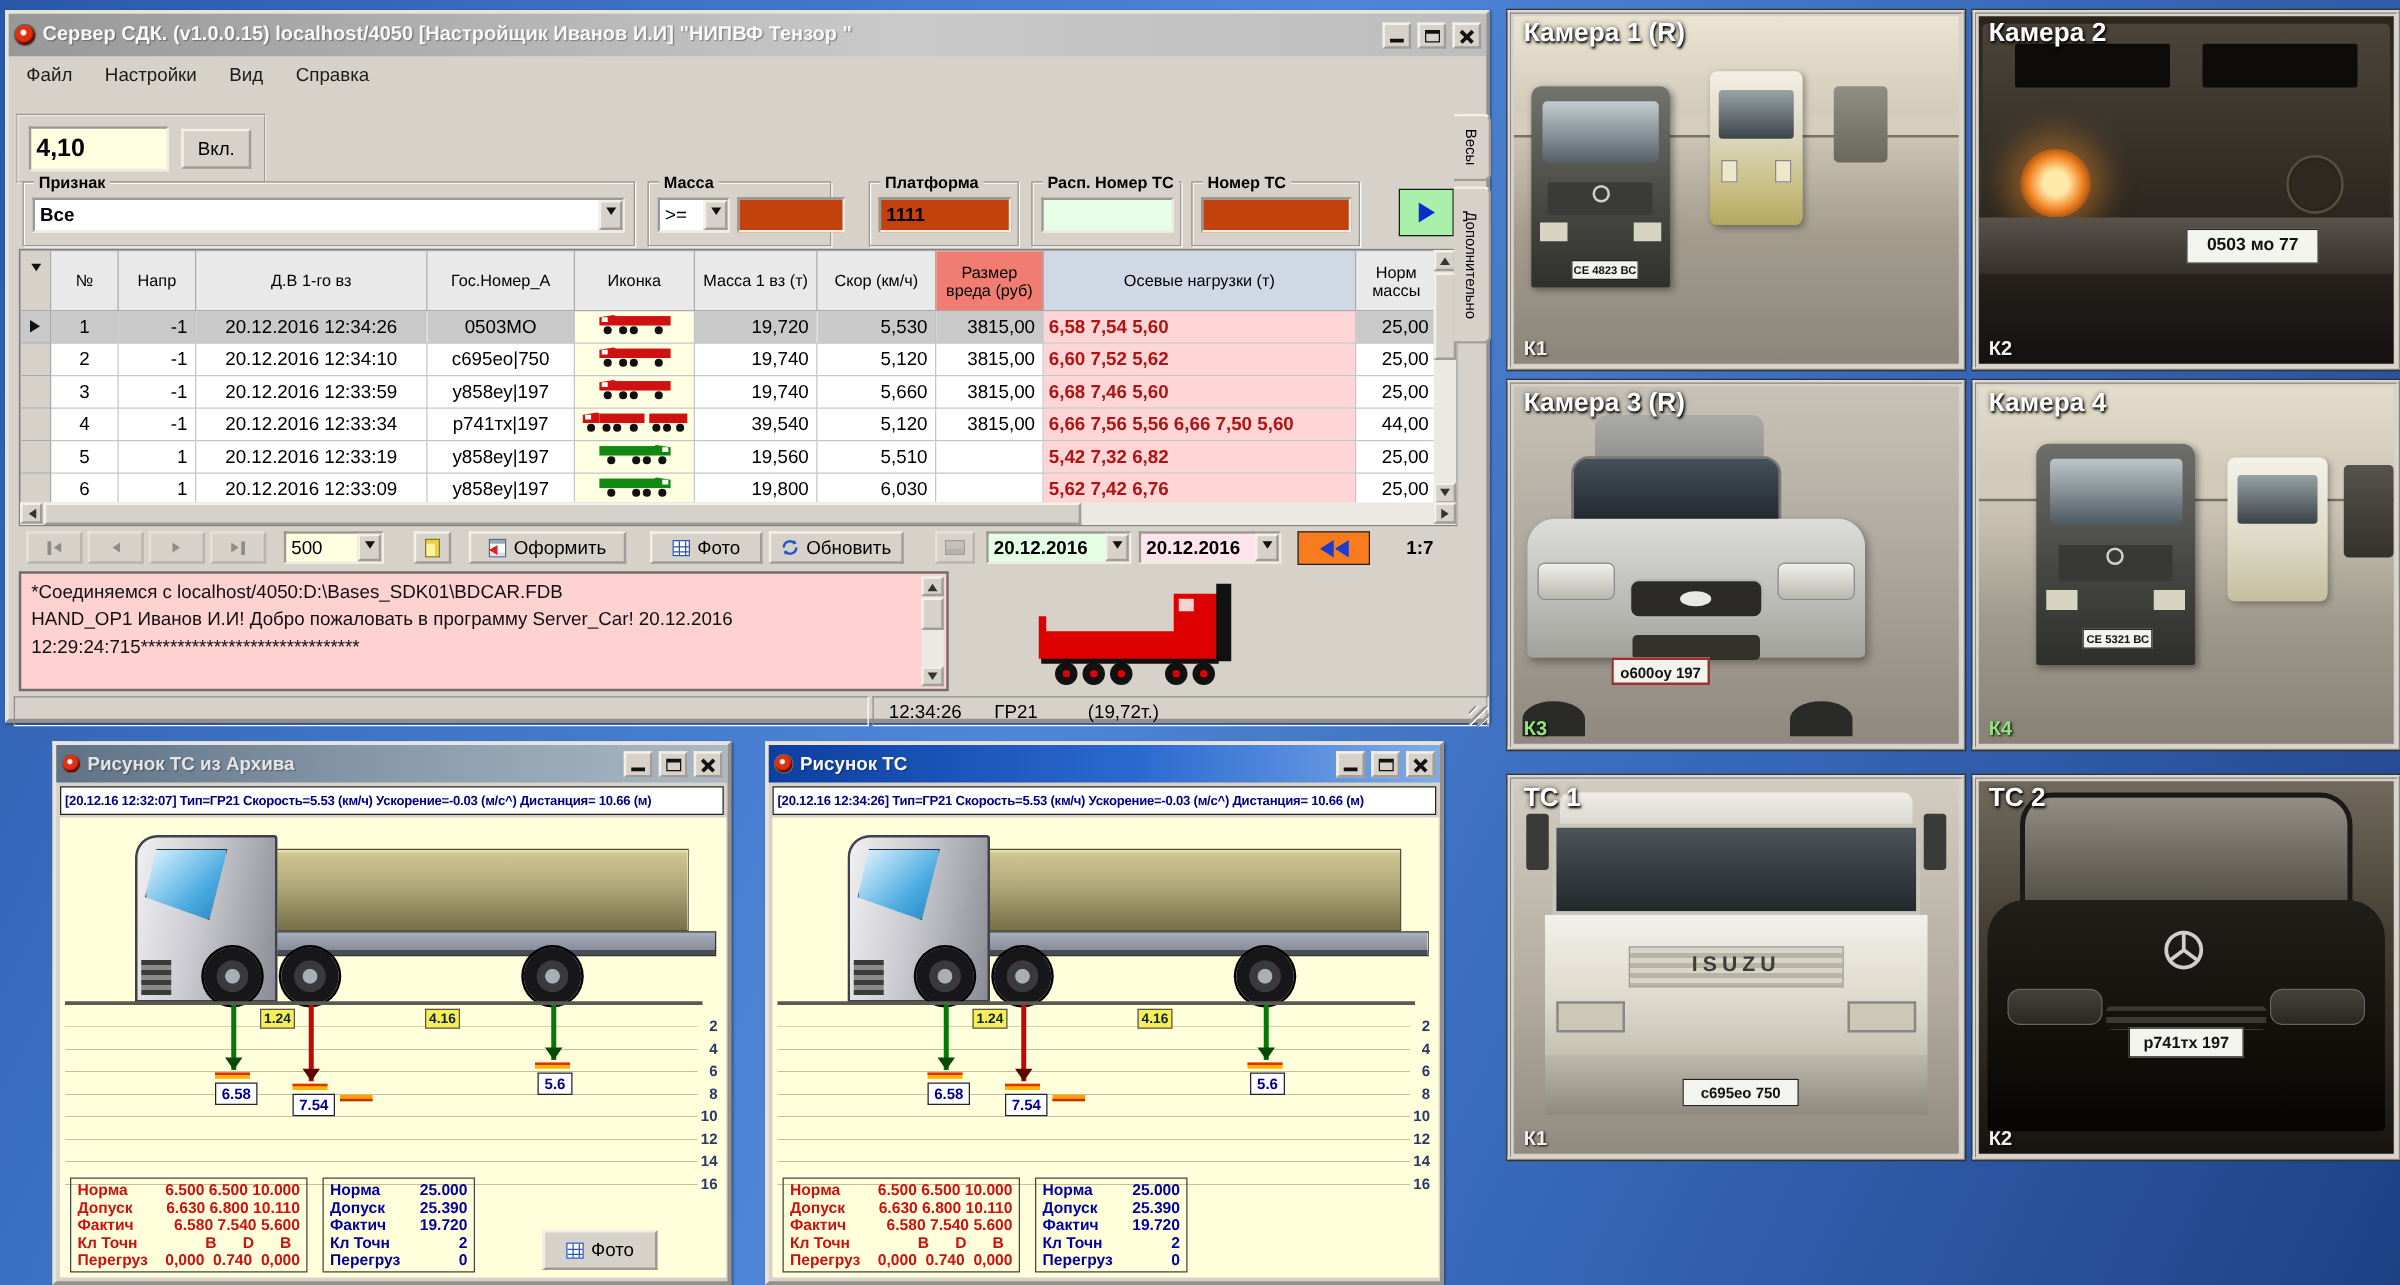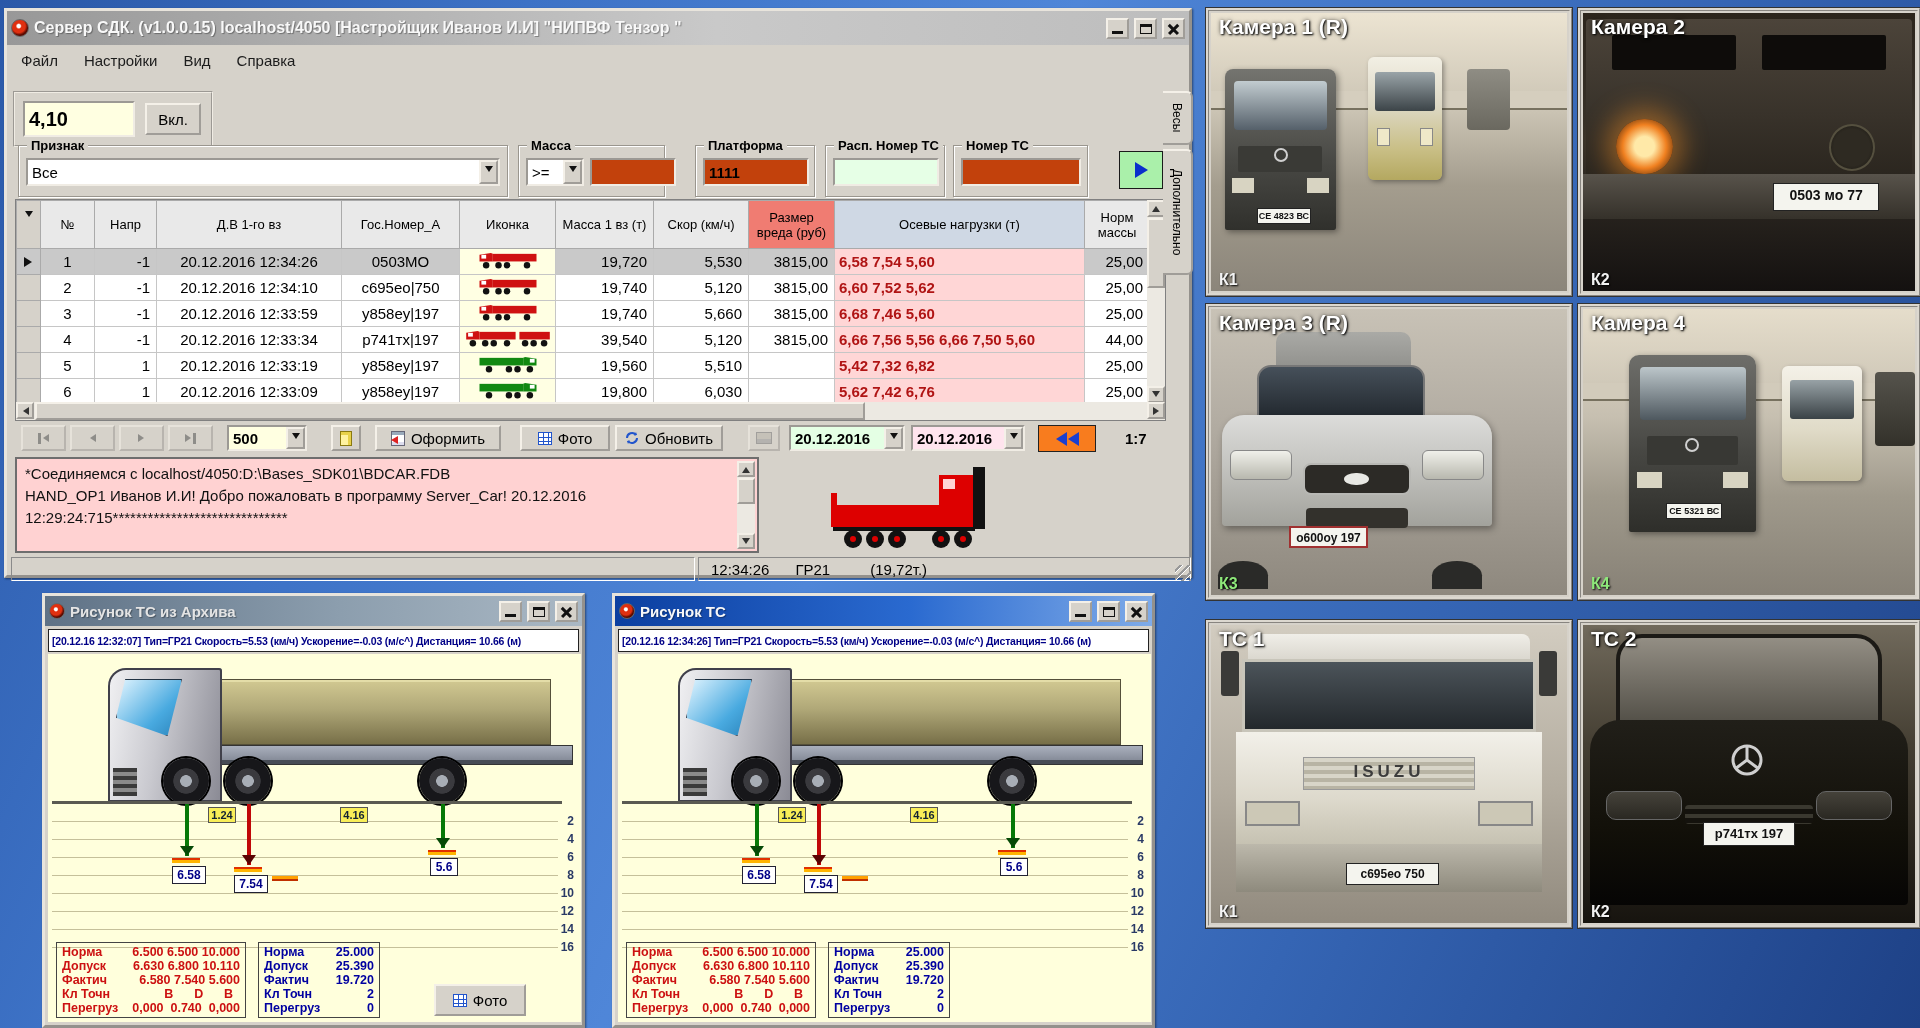--- a/index.html
+++ b/index.html
@@ -160,21 +160,21 @@
   </div>
 
   <div id="toppanel">
     <input id="massfld" class="fld" readonly="" value="4,10" style="">
     <div id="vklbtn" class="cbutton">Вкл.</div>
   </div>
 
   <div class="gbox frow" style="left:11px; width:490px;">
     <span class="glabel">Признак</span>
     <div class="combo" style="position:absolute; left:7px; top:12px; width:474px; height:28px;">
-      <span class="cval" style="font-weight:normal;">Все</span>
+      <span class="cval" style="font-weight:bold;">Все</span>
       <span class="cbtn">
           <span class="tri-d"></span>
         </span>
     </div>
   </div>
   <div class="gbox frow" style="left:511px; width:147px;">
     <span class="glabel">Масса</span>
     <div class="combo" style="position:absolute; left:7px; top:12px; width:58px; height:28px;">
       <span class="cval">&gt;=</span>
       <span class="cbtn">
@@ -400,21 +400,21 @@
         <span class="t-rt" style="border-left-color:#555;"></span>
       </div>
     <div class="cbutton navb gr" style="left:161px;">
         <span class="navglyph">
           <span class="t-rt" style="border-left-color:#555;"></span>
           <span class="bar"></span>
         </span>
       </div>
 
     <div class="combo dcombo" style="left:220px; width:80px; background:#ffffe1;">
-      <span class="cval" style="font-weight:bold;">500</span>
+      <span class="cval" style="font-weight:normal;">500</span>
       <span class="cbtn">
           <span class="tri-d"></span>
         </span>
     </div>
     <div class="cbutton" style="position:absolute; left:324px; top:2px; width:30px; height:26px;">
         <span class="icon-note"></span>
       </div>
     <div class="cbutton" style="position:absolute; left:368px; top:2px; width:126px; height:26px;">
       <span class="icon-form"></span>
         <span>Оформить</span>
@@ -737,21 +737,21 @@
 
 <div class="cam" style="left:1578px; top:8px; width:342px; height:288px;">
   <div class="photo" style="background:linear-gradient(180deg,#2c251c 0%,#39332a 45%,#141110 100%);">
     <div class="sh" style="left:1%; top:2%; width:98%; height:58%; background:linear-gradient(180deg,#4c443a 0%,#38322a 60%,#2a251e 100%); border-radius:4px;">
       <div class="sh" style="left:8%; top:10%; width:38%; height:22%; background:#0e0c0a; border-radius:2px;"></div>
       <div class="sh" style="right:8%; top:10%; width:38%; height:22%; background:#0e0c0a; border-radius:2px;"></div>
     </div>
     <div class="sh" style="left:10%; top:38%; width:17%; height:20%; border-radius:50%; background:radial-gradient(circle,#ffe9a8 0 25%,#f08020 55%,#7a4010 80%,#3a2408 100%); box-shadow:0 0 26px 10px rgba(255,150,40,.45);"></div>
     <div class="sh" style="right:12%; top:40%; width:14%; height:17%; border-radius:50%; background:radial-gradient(circle,#2e2a22 0 60%,#16130e 100%); border:2px solid #55503f;"></div>
     <div class="sh" style="left:0; top:58%; width:100%; height:16%; background:linear-gradient(180deg,#58534b,#35312a);"></div>
-    <div class="plate" style="left:50%; top:61%; width:32%; height:28px; font-size:14px; line-height:22px;margin-left:24px;">0503 мо 77</div>
+    <div class="plate" style="left:50%; top:61%; width:32%; height:28px; font-size:14px; line-height:22px;">0503 мо 77</div>
   </div>
   <div class="cam-title">Камера 2</div>
   <div class="cam-corner">К2</div>
 </div>
 
 <div class="cam green-corner" style="left:1206px; top:304px; width:366px; height:296px;">
   <div class="photo" style="background:linear-gradient(180deg,#c8c2b6 0%,#b2aca2 40%,#8e887e 100%);">
     <div class="sh" style="left:3%; top:8%; width:76%; height:88%;">
       <div class="sh" style="left:20%; top:0; width:50%; height:16%; background:linear-gradient(#aaaaa6,#8e8e8a); border-radius:10px 10px 0 0;"></div>
       <div class="sh" style="left:13%; top:13%; width:62%; height:23%; background:linear-gradient(#46505a,#20262c); border-radius:14px 14px 0 0; border:2px solid #777;"></div>

